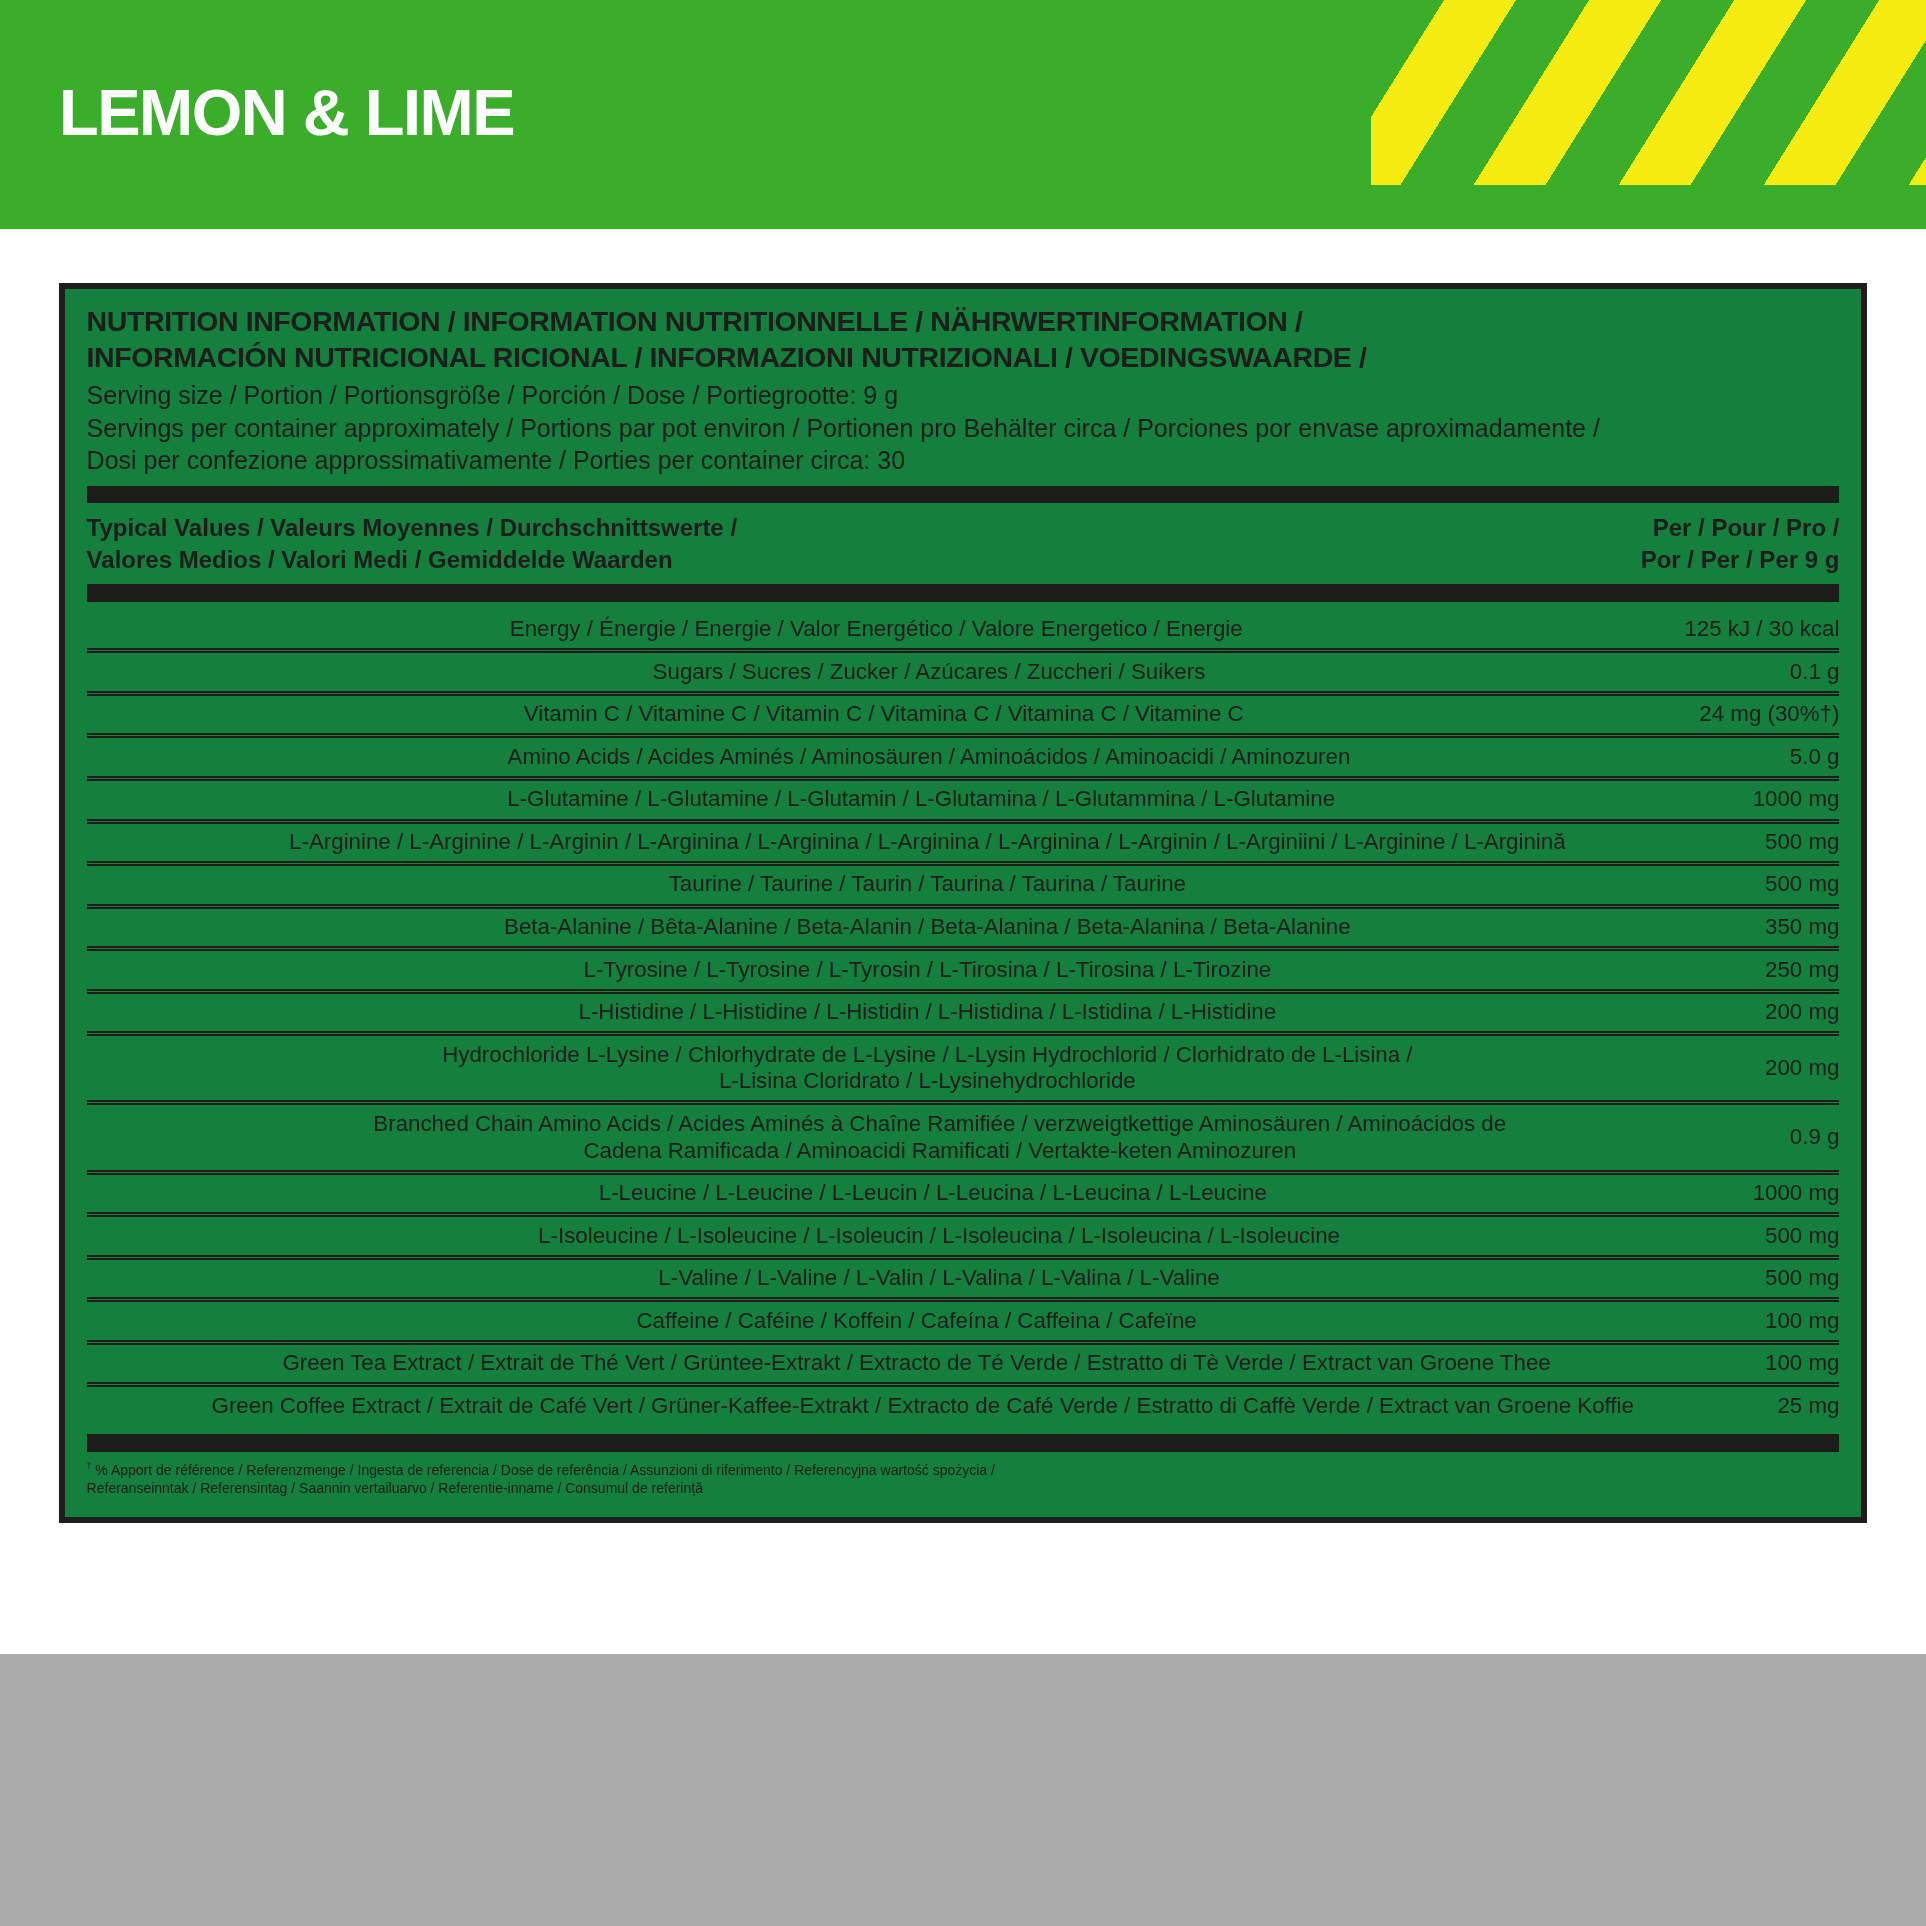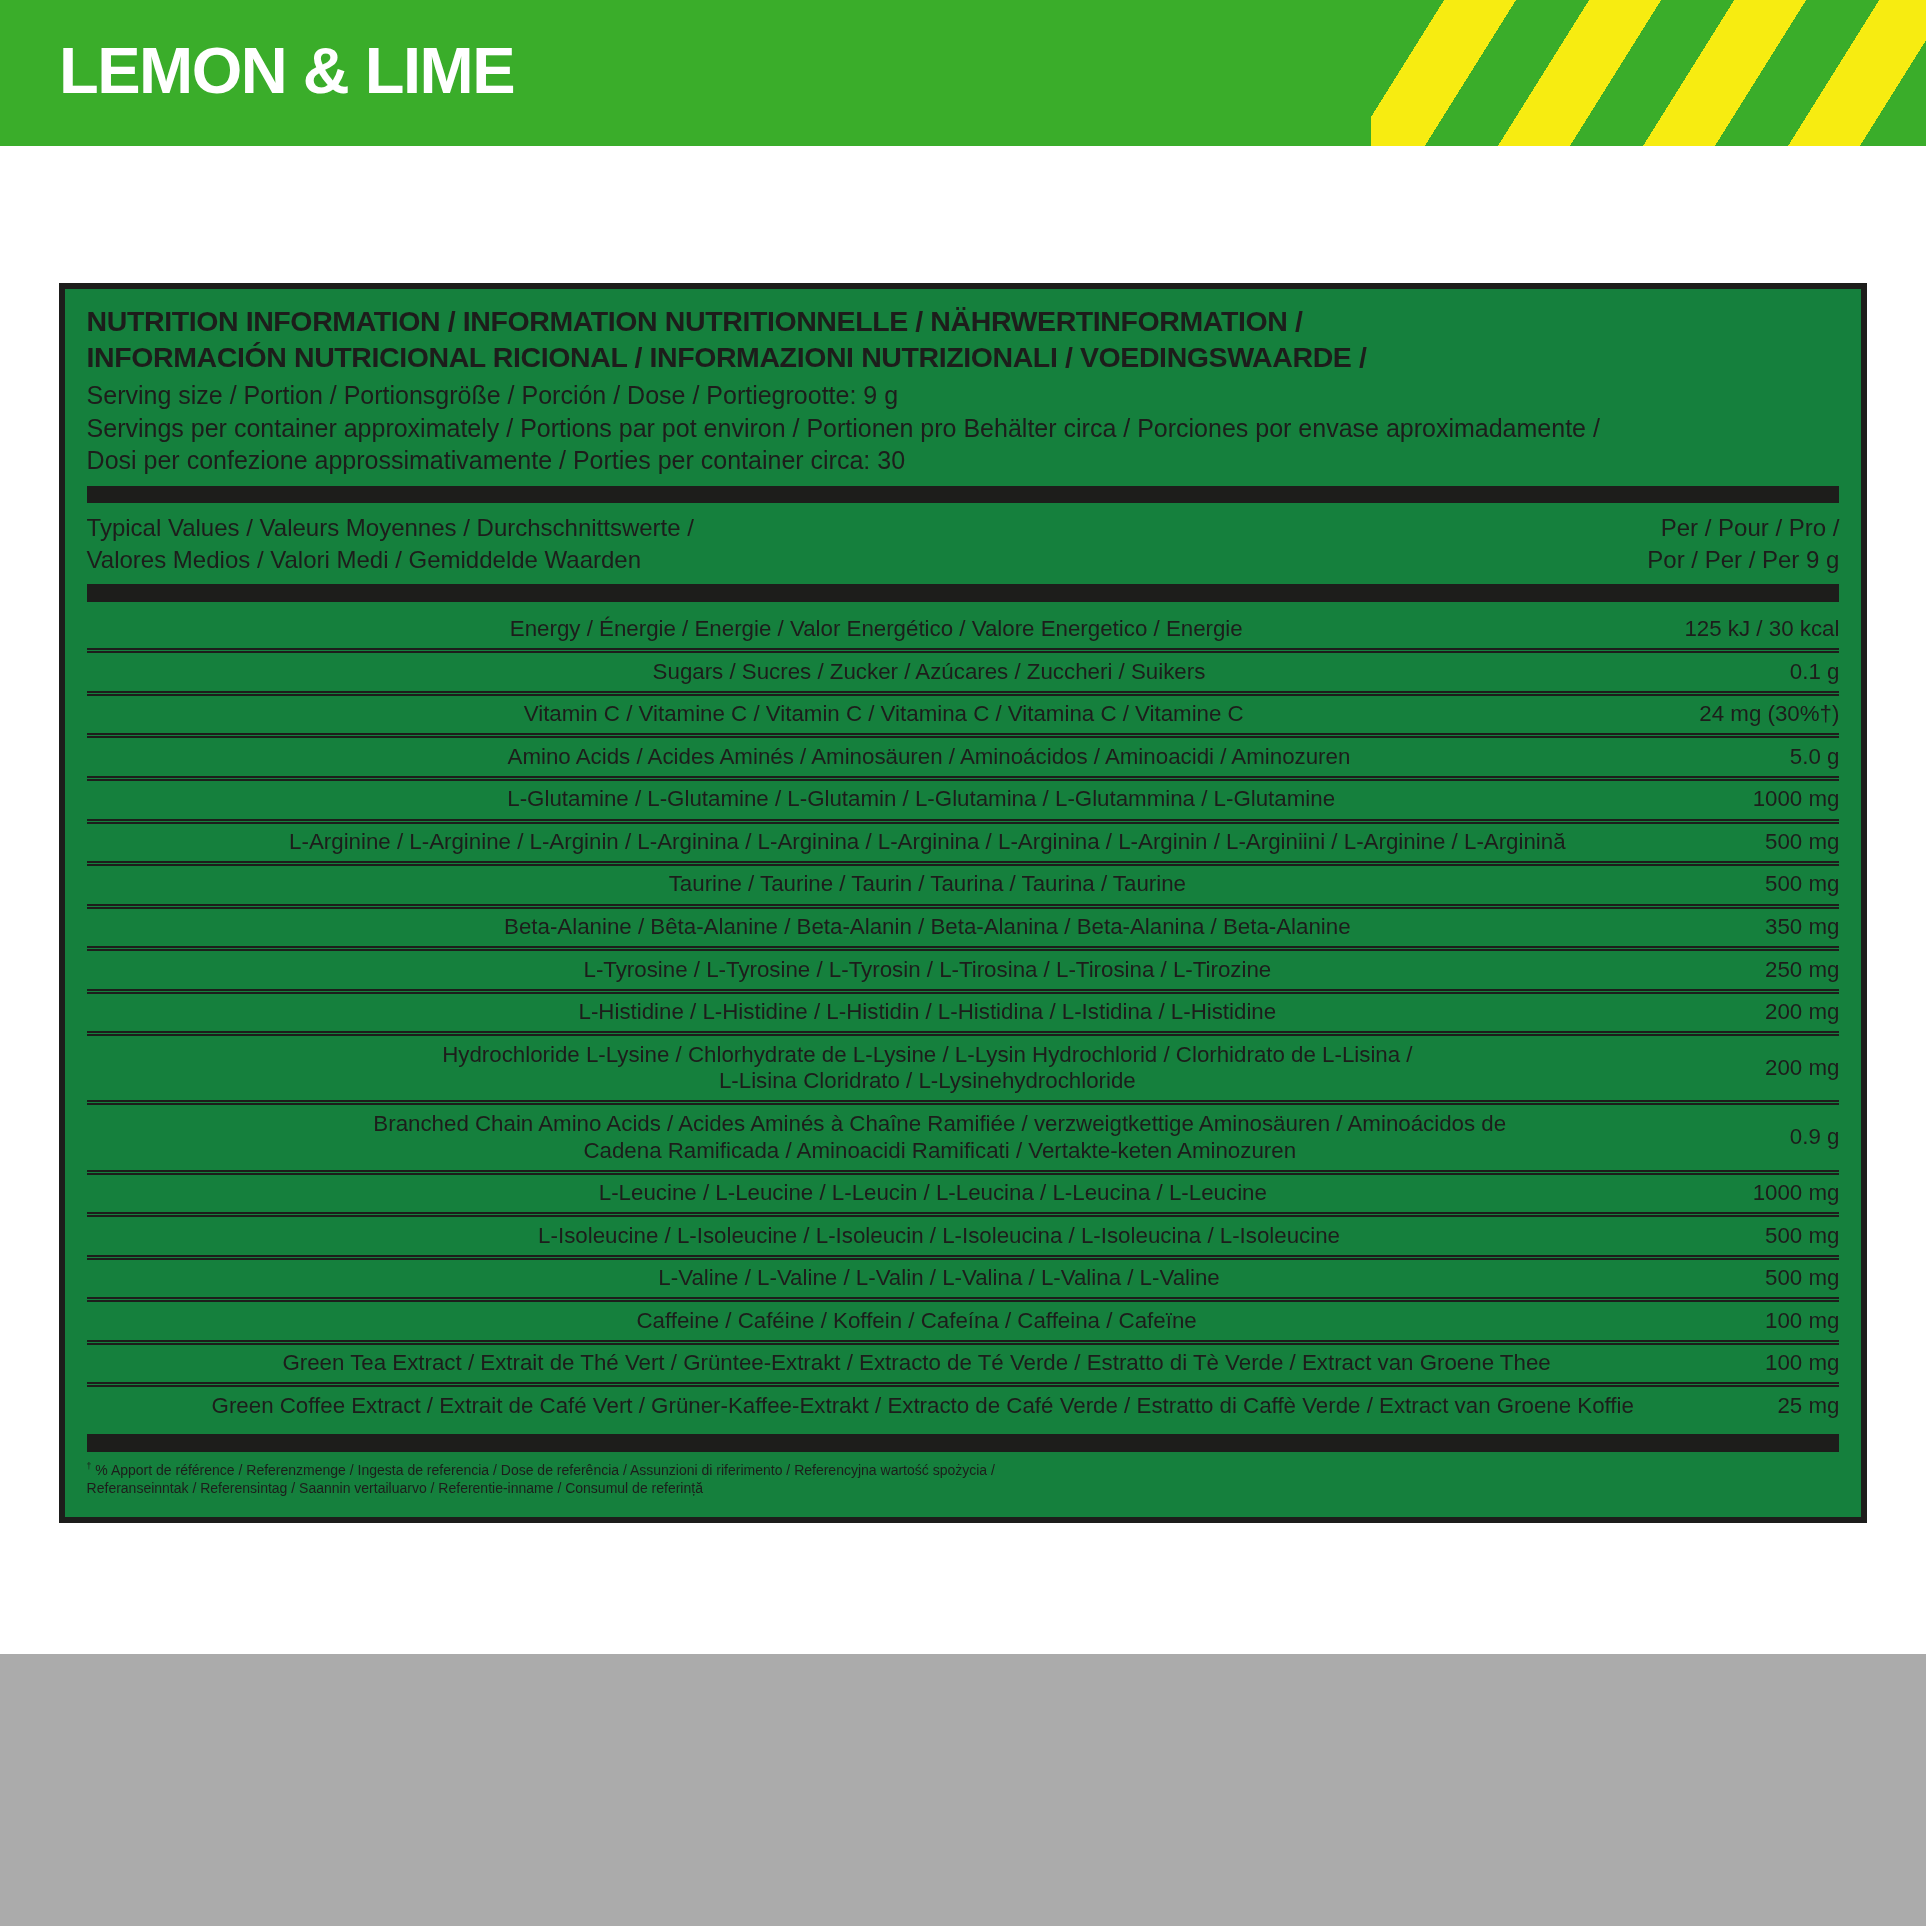--- a/index.html
+++ b/index.html
@@ -14,21 +14,21 @@
     position:relative;
     width:1926px;height:1926px;
     background:#ffffff;
     font-family:"Liberation Sans","DejaVu Sans",sans-serif;
     color:var(--ink);
     overflow:hidden;
   }
 
   
   .flavor-bar{
-    position:absolute;left:0;top:0;width:1926px;height:146px;
+    position:absolute;left:0;top:0;width:1926px;height:229px;
     background:var(--green);
     overflow:hidden;
   }
   .flavor-bar h1{
     position:absolute;left:59px;top:50%;transform:translateY(-54%);
     font-size:65px;font-weight:bold;letter-spacing:-1.5px;
     color:#ffffff;white-space:nowrap;
   }
   .stripes{
     position:absolute;top:0;right:0;height:185px;width:555px;
@@ -50,21 +50,21 @@
     font-size:28.5px;font-weight:bold;line-height:1.24;
     letter-spacing:-0.4px;white-space:pre-line;
     margin-bottom:4.6px;
   }
   .serving{font-size:25px;line-height:1.27;white-space:pre-line;margin:1.5px 0;}
 
   .thickbar{height:17.7px;background:var(--ink);margin:9.2px 0;}
 
   .thead{
     display:flex;justify-content:space-between;align-items:flex-end;
-    font-weight:normal;font-size:24px;line-height:1.3;
+    font-weight:bold;font-size:24px;line-height:1.3;
   }
   .thead-label{white-space:pre-line;}
   .thead-per{white-space:pre-line;text-align:right;}
 
   .rows{}
   .row{
     display:flex;align-items:center;
     padding:5.4px 0;
     font-size:22.3px;line-height:1.2;
   }

